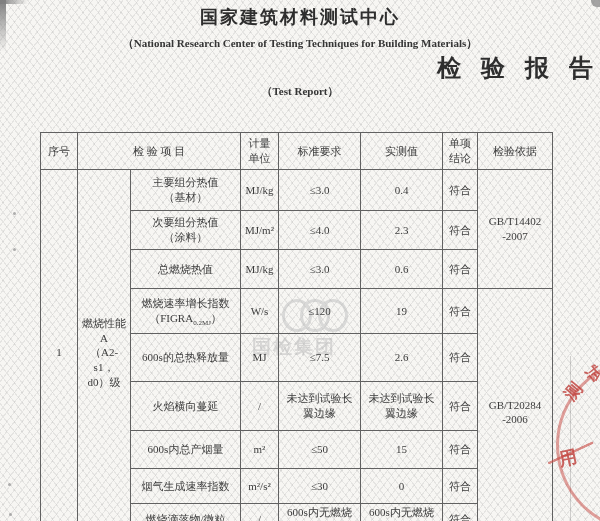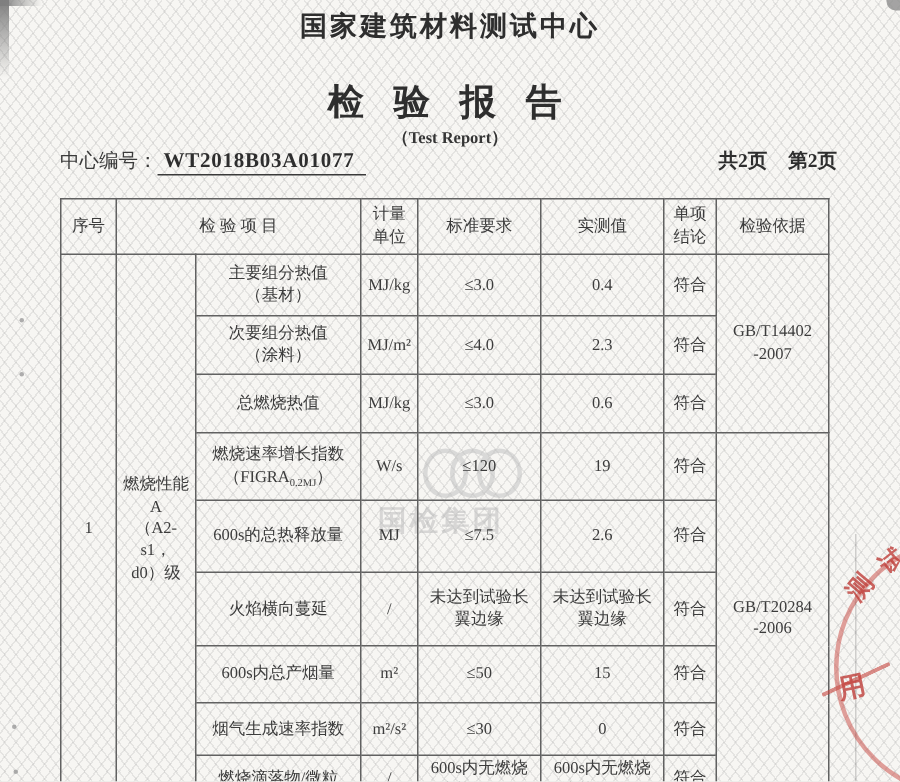--- a/index.html
+++ b/index.html
@@ -9,21 +9,21 @@
     background-image:
       repeating-linear-gradient(52deg, rgba(165,165,165,0.22) 0 1px, transparent 1px 6px),
       repeating-linear-gradient(-52deg, rgba(165,165,165,0.22) 0 1px, transparent 1px 6px);
     font-family:"Liberation Serif","DejaVu Serif",serif;
     color:#3f3f3f;
   }
   .abs{position:absolute;}
   .ctr{left:0;right:0;text-align:center;}
   .org-cn{top:5px;font-size:18px;font-weight:bold;letter-spacing:2px;color:#2e2e2e;}
   .org-en{top:36px;font-size:11px;font-weight:bold;color:#353535;}
-  .rep-cn{top:52px;font-size:24px;font-weight:bold;letter-spacing:7px;color:#2e2e2e;}
+  .rep-cn{top:52px;font-size:24px;font-weight:bold;letter-spacing:7px;color:#2e2e2e;text-align:right;}
   .rep-en{top:84px;font-size:11px;font-weight:bold;color:#353535;}
   .no-row{top:98px;left:40px;width:520px;height:18px;font-size:13px;}
   .no-label{color:#3a3a3a;}
   .no-value{font-weight:bold;font-size:14px;border-bottom:1.5px solid #3a3a3a;padding:0 8px 1px 4px;letter-spacing:0.5px;color:#2e2e2e;}
   .pg{position:absolute;right:2px;top:0;font-weight:bold;font-size:13px;color:#2e2e2e;}
   .pg span{margin-left:14px;}
 
   table.report{position:absolute;left:40px;top:132px;width:512px;border-collapse:collapse;table-layout:fixed;z-index:3;}
   table.report td{
     border:1px solid #616161;text-align:center;vertical-align:middle;
@@ -64,27 +64,24 @@
   <div class="abs corner-tl-v"></div>
   <div class="abs corner-tl-h"></div>
   <div class="abs corner-tr"></div>
   <div class="abs speck" style="left:13px;top:212px;"></div>
   <div class="abs speck" style="left:13px;top:248px;"></div>
   <div class="abs speck" style="left:8px;top:483px;"></div>
   <div class="abs speck" style="left:9px;top:513px;"></div>
   <div class="abs crease"></div>
 
   <div class="abs ctr org-cn">国家建筑材料测试中心</div>
+  <div class="abs ctr org-en">（National Research Center of Testing Techniques for Building Materials）</div>
   <div class="abs ctr rep-cn">检 验 报 告</div>
   <div class="abs ctr rep-en">（Test Report）</div>
 
-  <div class="abs no-row">
-    <span class="no-label">中心编号：</span><span class="no-value">WT2018B03A01077</span>
-    <span class="pg"><span>共2页</span><span>第2页</span></span>
-  </div>
 
   <div class="abs watermark">
     <div class="wm-logo">
         <i></i>
         <i></i>
         <i></i>
       </div>
     <div class="wm-text">国检集团</div>
   </div>
 

